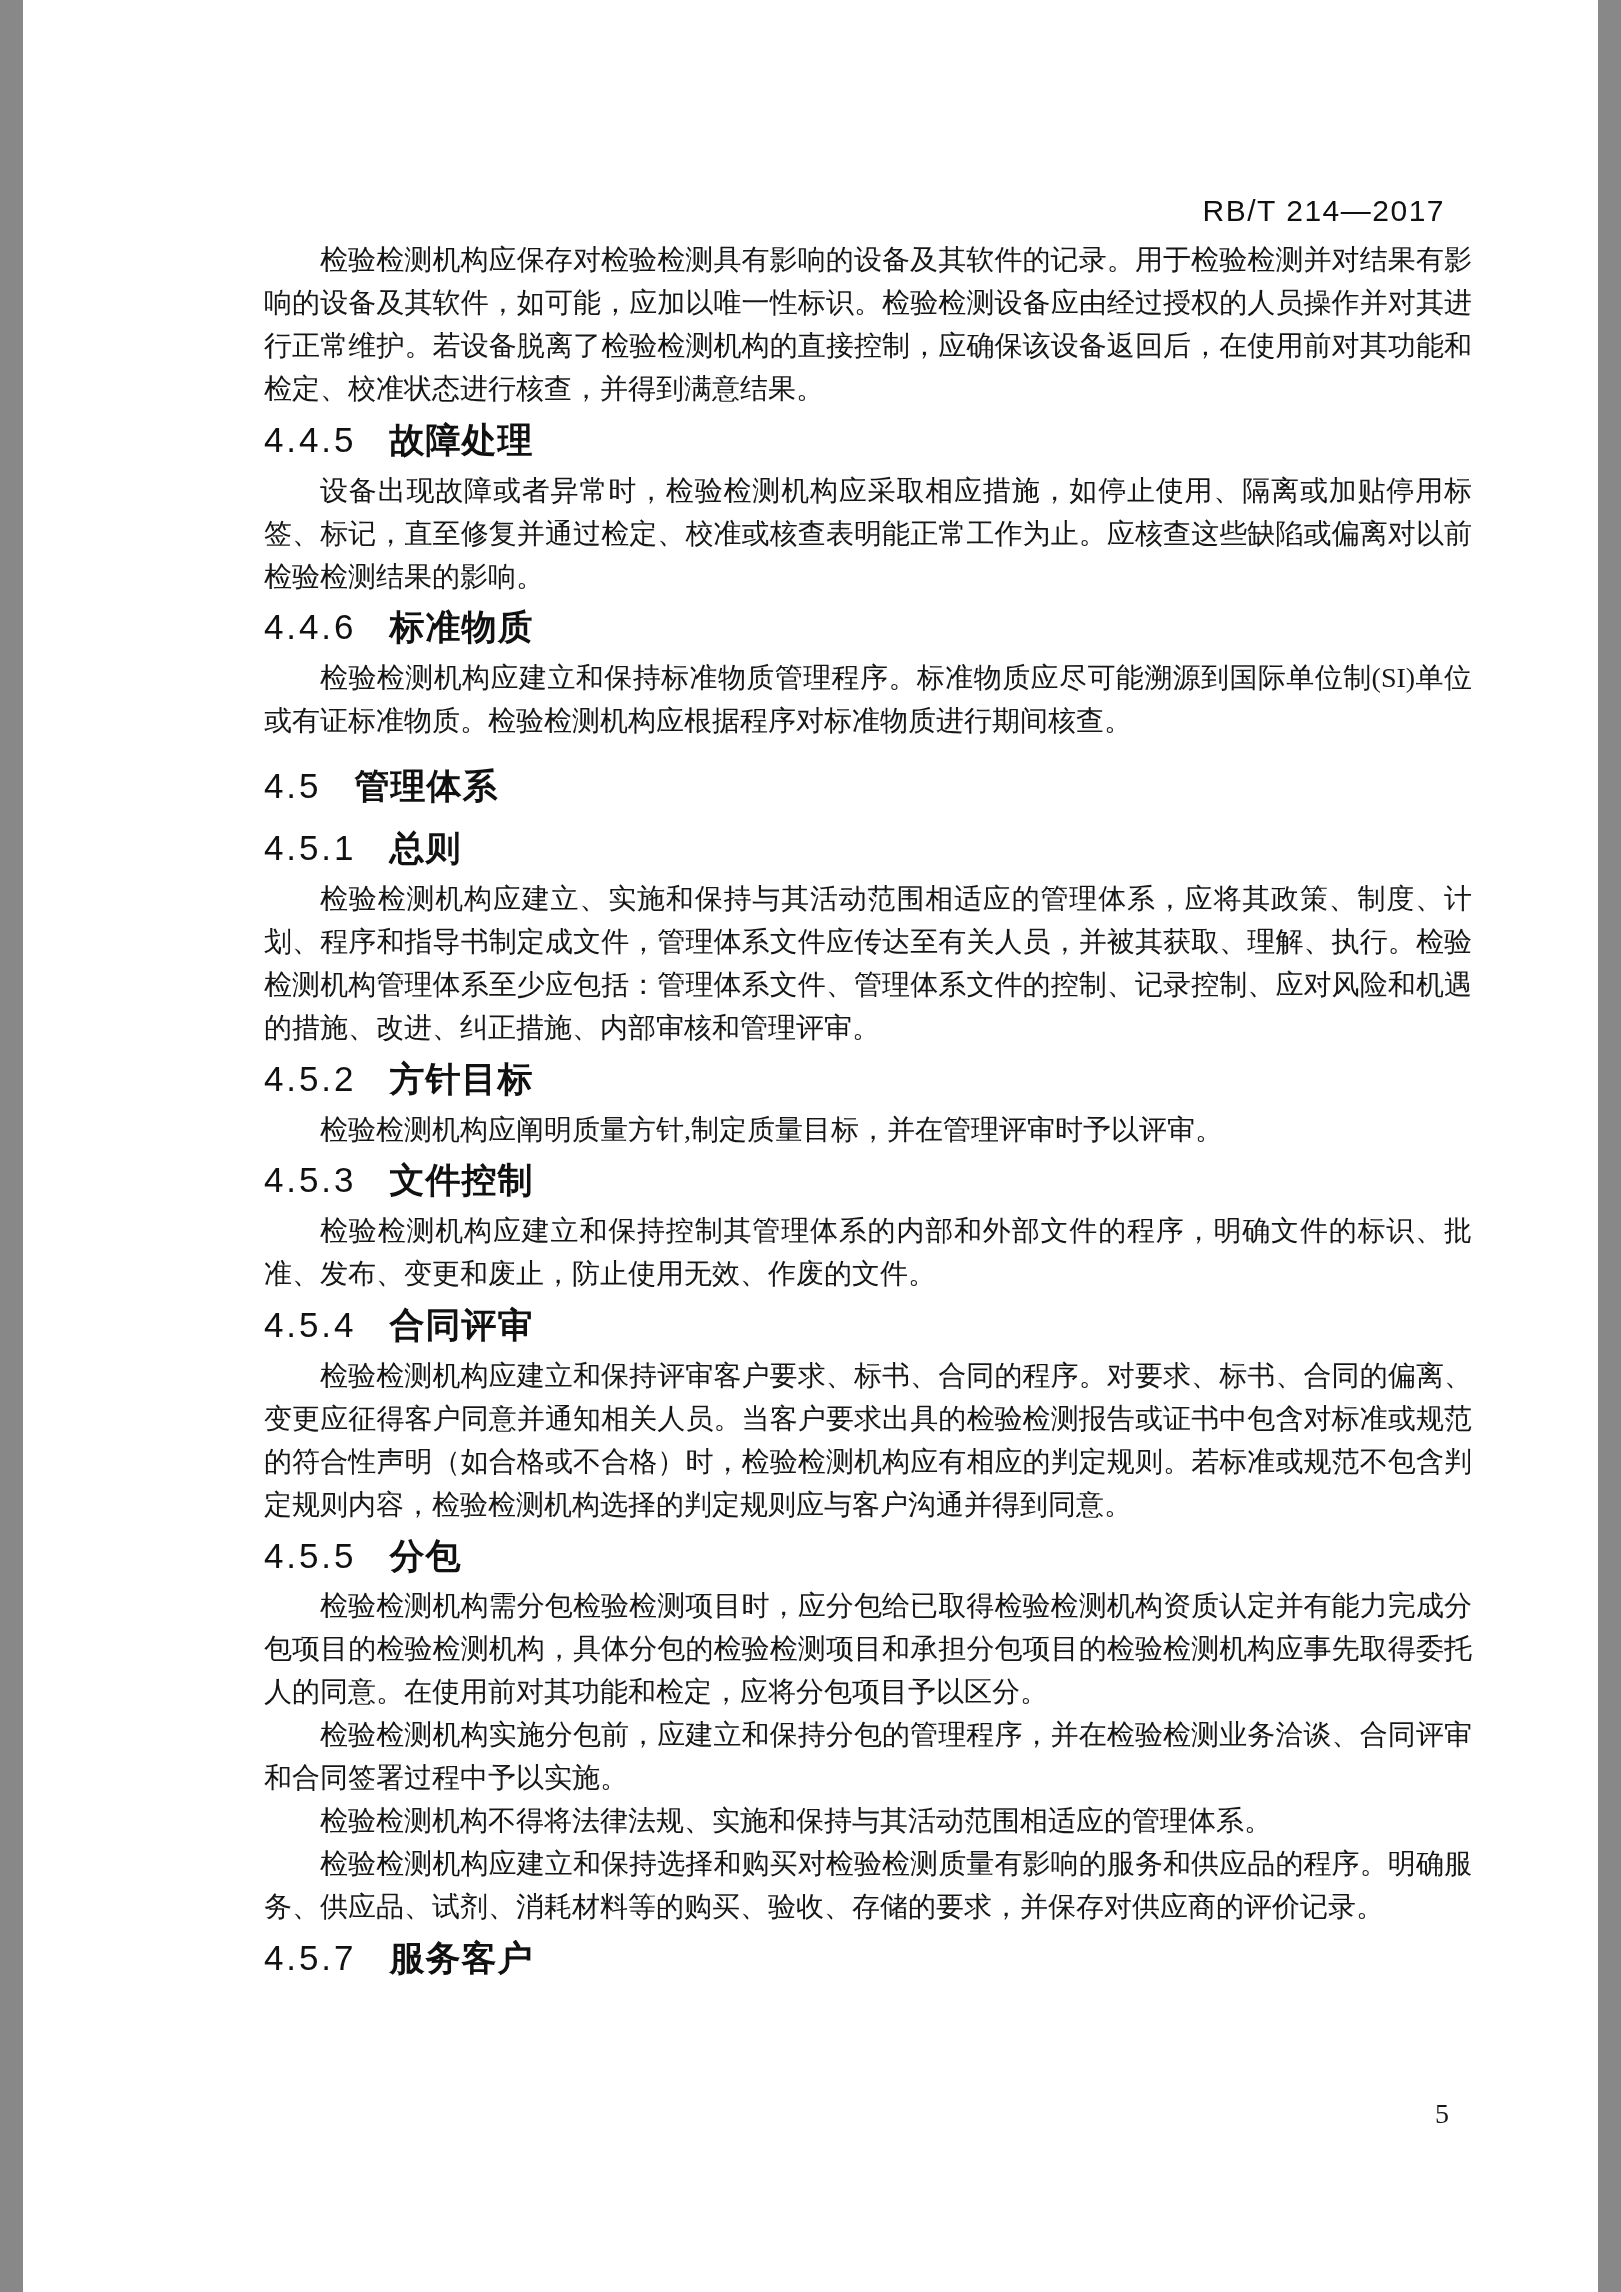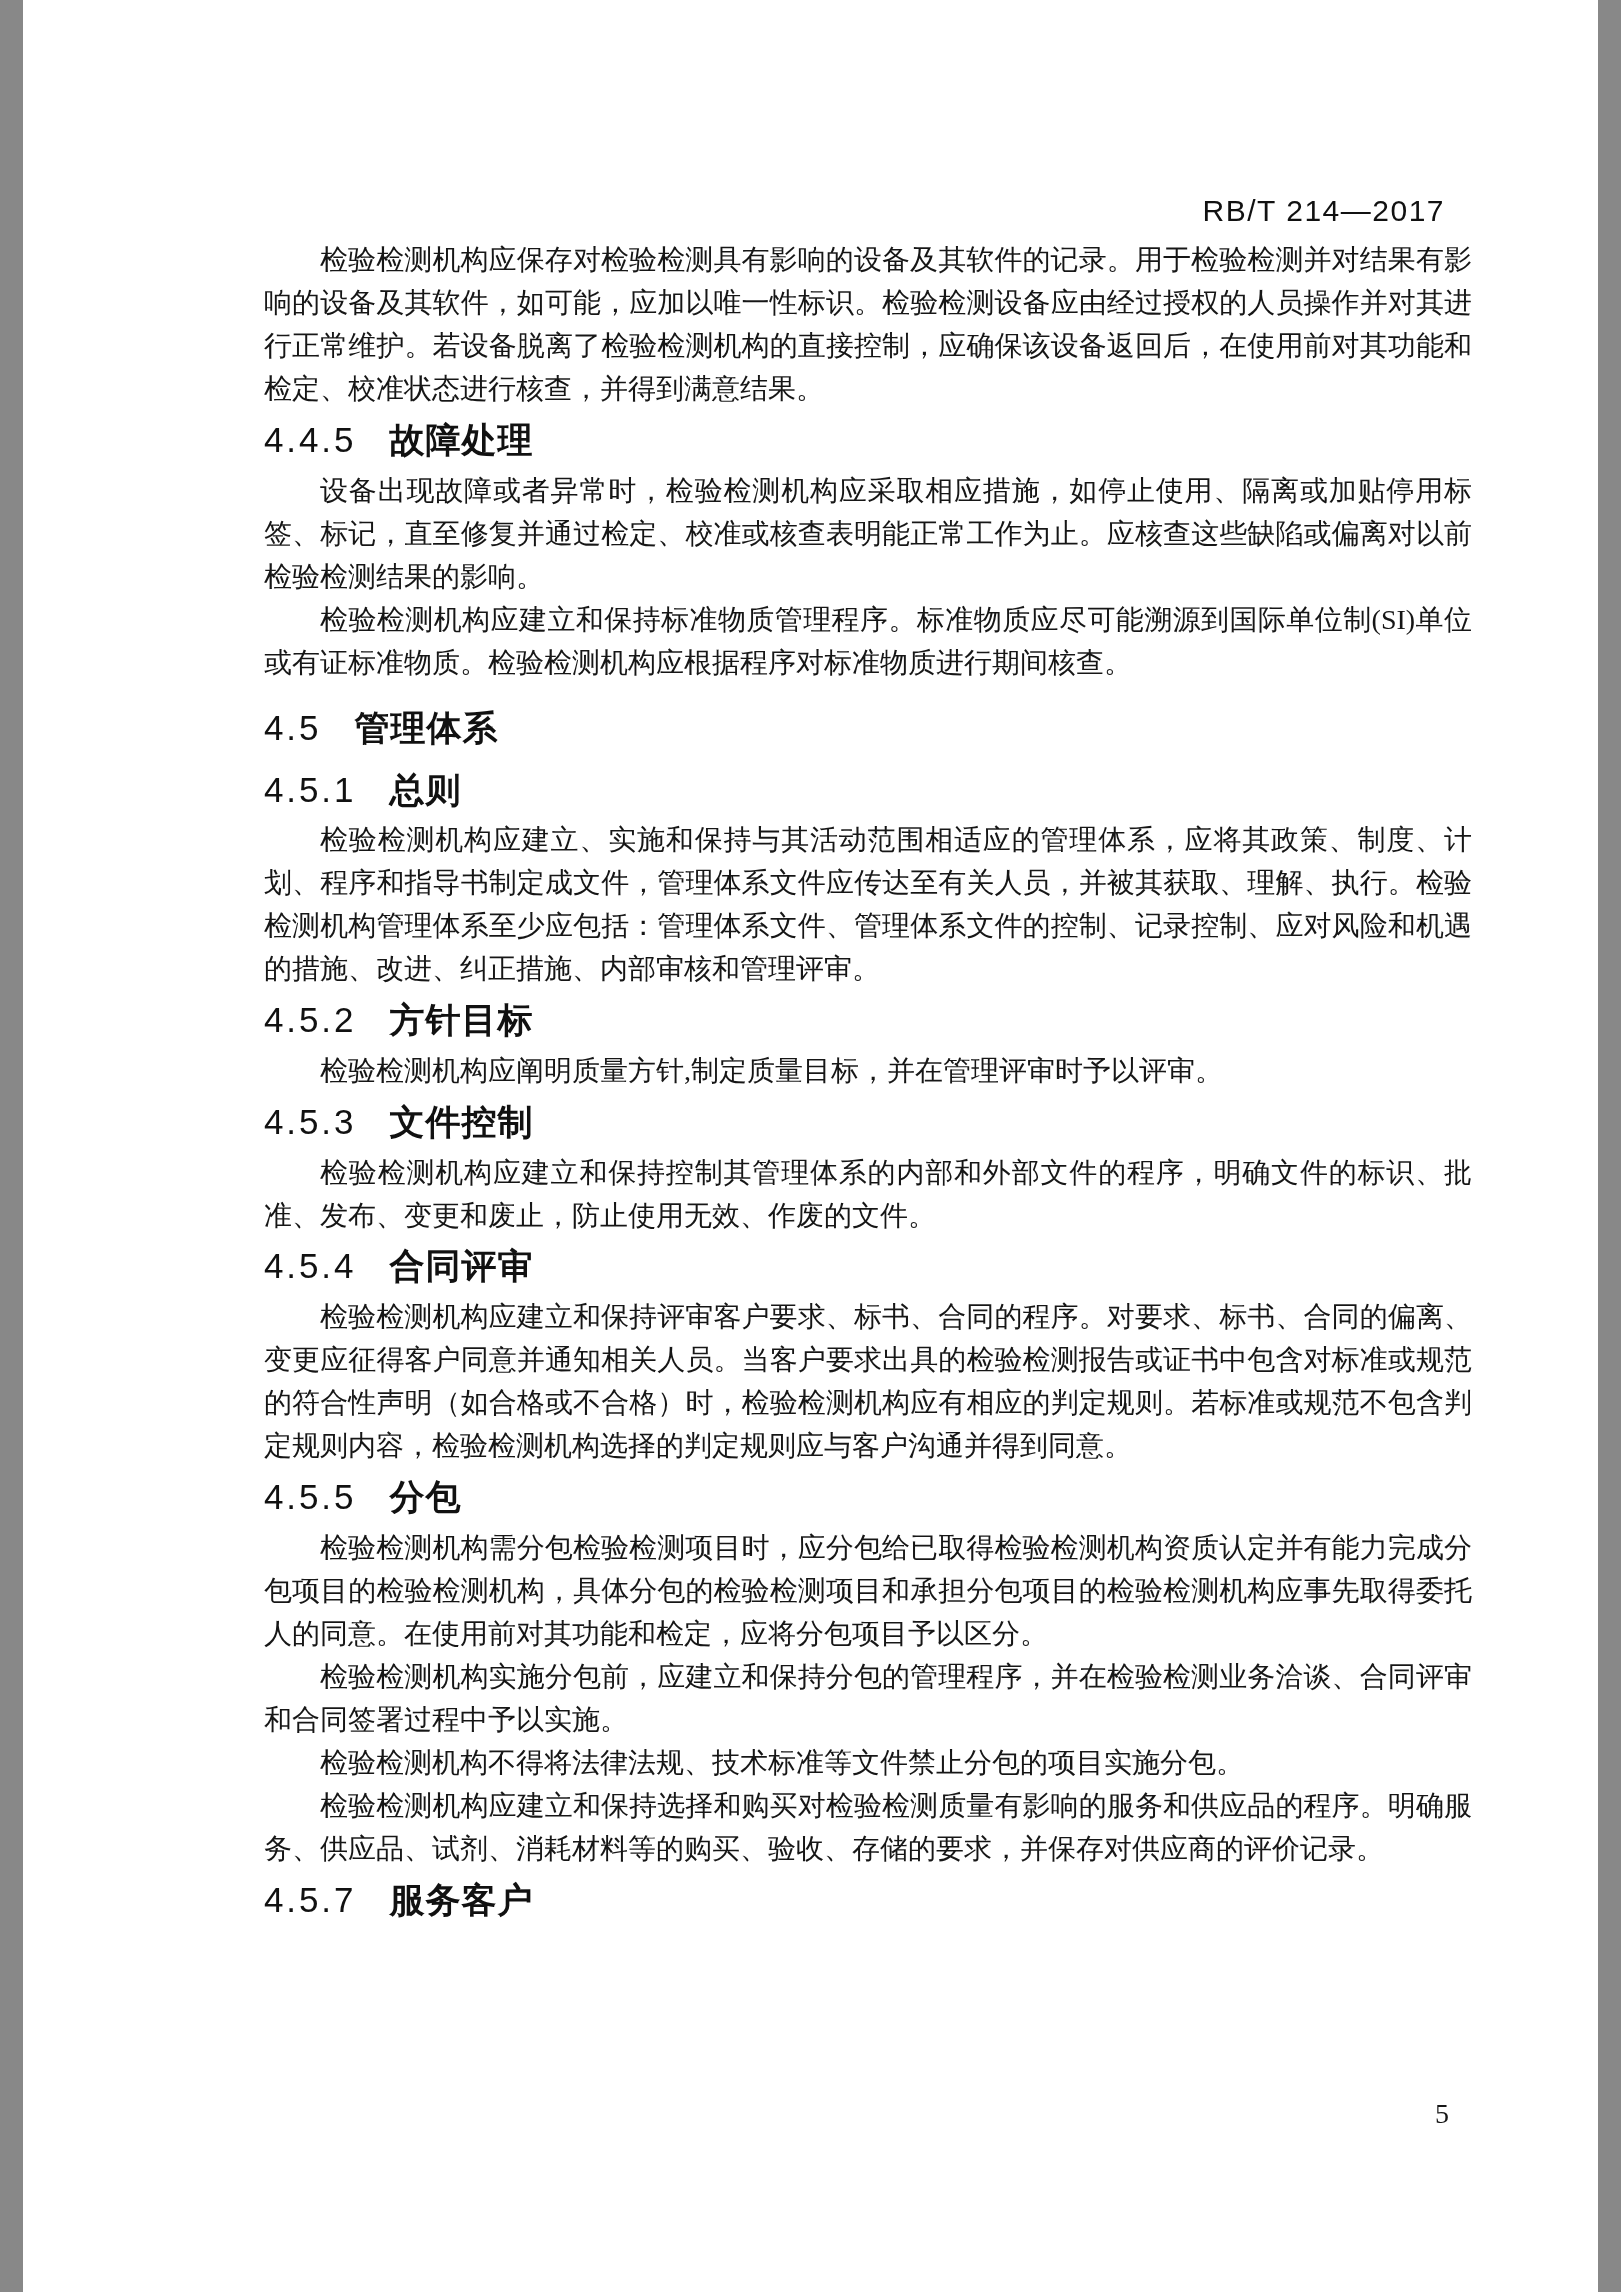--- a/index.html
+++ b/index.html
@@ -77,20 +77,21 @@
   <div class="doc-header">RB/T 214—2017</div>
 
   <div class="content">
 
     <p class="body-p">检验检测机构应保存对检验检测具有影响的设备及其软件的记录。用于检验检测并对结果有影响的设备及其软件，如可能，应加以唯一性标识。检验检测设备应由经过授权的人员操作并对其进行正常维护。若设备脱离了检验检测机构的直接控制，应确保该设备返回后，在使用前对其功能和检定、校准状态进行核查，并得到满意结果。</p>
 
     <p class="heading"><span class="h-num">4.4.5</span><span class="h-title">故障处理</span></p>
 
     <p class="body-p">设备出现故障或者异常时，检验检测机构应采取相应措施，如停止使用、隔离或加贴停用标签、标记，直至修复并通过检定、校准或核查表明能正常工作为止。应核查这些缺陷或偏离对以前检验检测结果的影响。</p>
 
+    <p class="heading"><span class="h-num">4.4.6</span><span class="h-title">标准物质</span></p>
 
     <p class="body-p">检验检测机构应建立和保持标准物质管理程序。标准物质应尽可能溯源到国际单位制(SI)单位或有证标准物质。检验检测机构应根据程序对标准物质进行期间核查。</p>
 
     <p class="heading level2"><span class="h-num">4.5</span><span class="h-title">管理体系</span></p>
 
     <p class="heading"><span class="h-num">4.5.1</span><span class="h-title">总则</span></p>
 
     <p class="body-p">检验检测机构应建立、实施和保持与其活动范围相适应的管理体系，应将其政策、制度、计划、程序和指导书制定成文件，管理体系文件应传达至有关人员，并被其获取、理解、执行。检验检测机构管理体系至少应包括：管理体系文件、管理体系文件的控制、记录控制、应对风险和机遇的措施、改进、纠正措施、内部审核和管理评审。</p>
 
     <p class="heading"><span class="h-num">4.5.2</span><span class="h-title">方针目标</span></p>
@@ -104,21 +105,21 @@
     <p class="heading"><span class="h-num">4.5.4</span><span class="h-title">合同评审</span></p>
 
     <p class="body-p">检验检测机构应建立和保持评审客户要求、标书、合同的程序。对要求、标书、合同的偏离、变更应征得客户同意并通知相关人员。当客户要求出具的检验检测报告或证书中包含对标准或规范的符合性声明（如合格或不合格）时，检验检测机构应有相应的判定规则。若标准或规范不包含判定规则内容，检验检测机构选择的判定规则应与客户沟通并得到同意。</p>
 
     <p class="heading"><span class="h-num">4.5.5</span><span class="h-title">分包</span></p>
 
     <p class="body-p">检验检测机构需分包检验检测项目时，应分包给已取得检验检测机构资质认定并有能力完成分包项目的检验检测机构，具体分包的检验检测项目和承担分包项目的检验检测机构应事先取得委托人的同意。在使用前对其功能和检定，应将分包项目予以区分。</p>
 
     <p class="body-p">检验检测机构实施分包前，应建立和保持分包的管理程序，并在检验检测业务洽谈、合同评审和合同签署过程中予以实施。</p>
 
-    <p class="body-p">检验检测机构不得将法律法规、技术标准等文件禁止分包的项目实施分包。</p>
+    <p class="body-p">检验检测机构不得将法律法规、实施和保持与其活动范围相适应的管理体系。</p>
 
 
     <p class="body-p">检验检测机构应建立和保持选择和购买对检验检测质量有影响的服务和供应品的程序。明确服务、供应品、试剂、消耗材料等的购买、验收、存储的要求，并保存对供应商的评价记录。</p>
 
     <p class="heading"><span class="h-num">4.5.7</span><span class="h-title">服务客户</span></p>
 
   </div>
 
   <div class="page-number">5</div>
 

